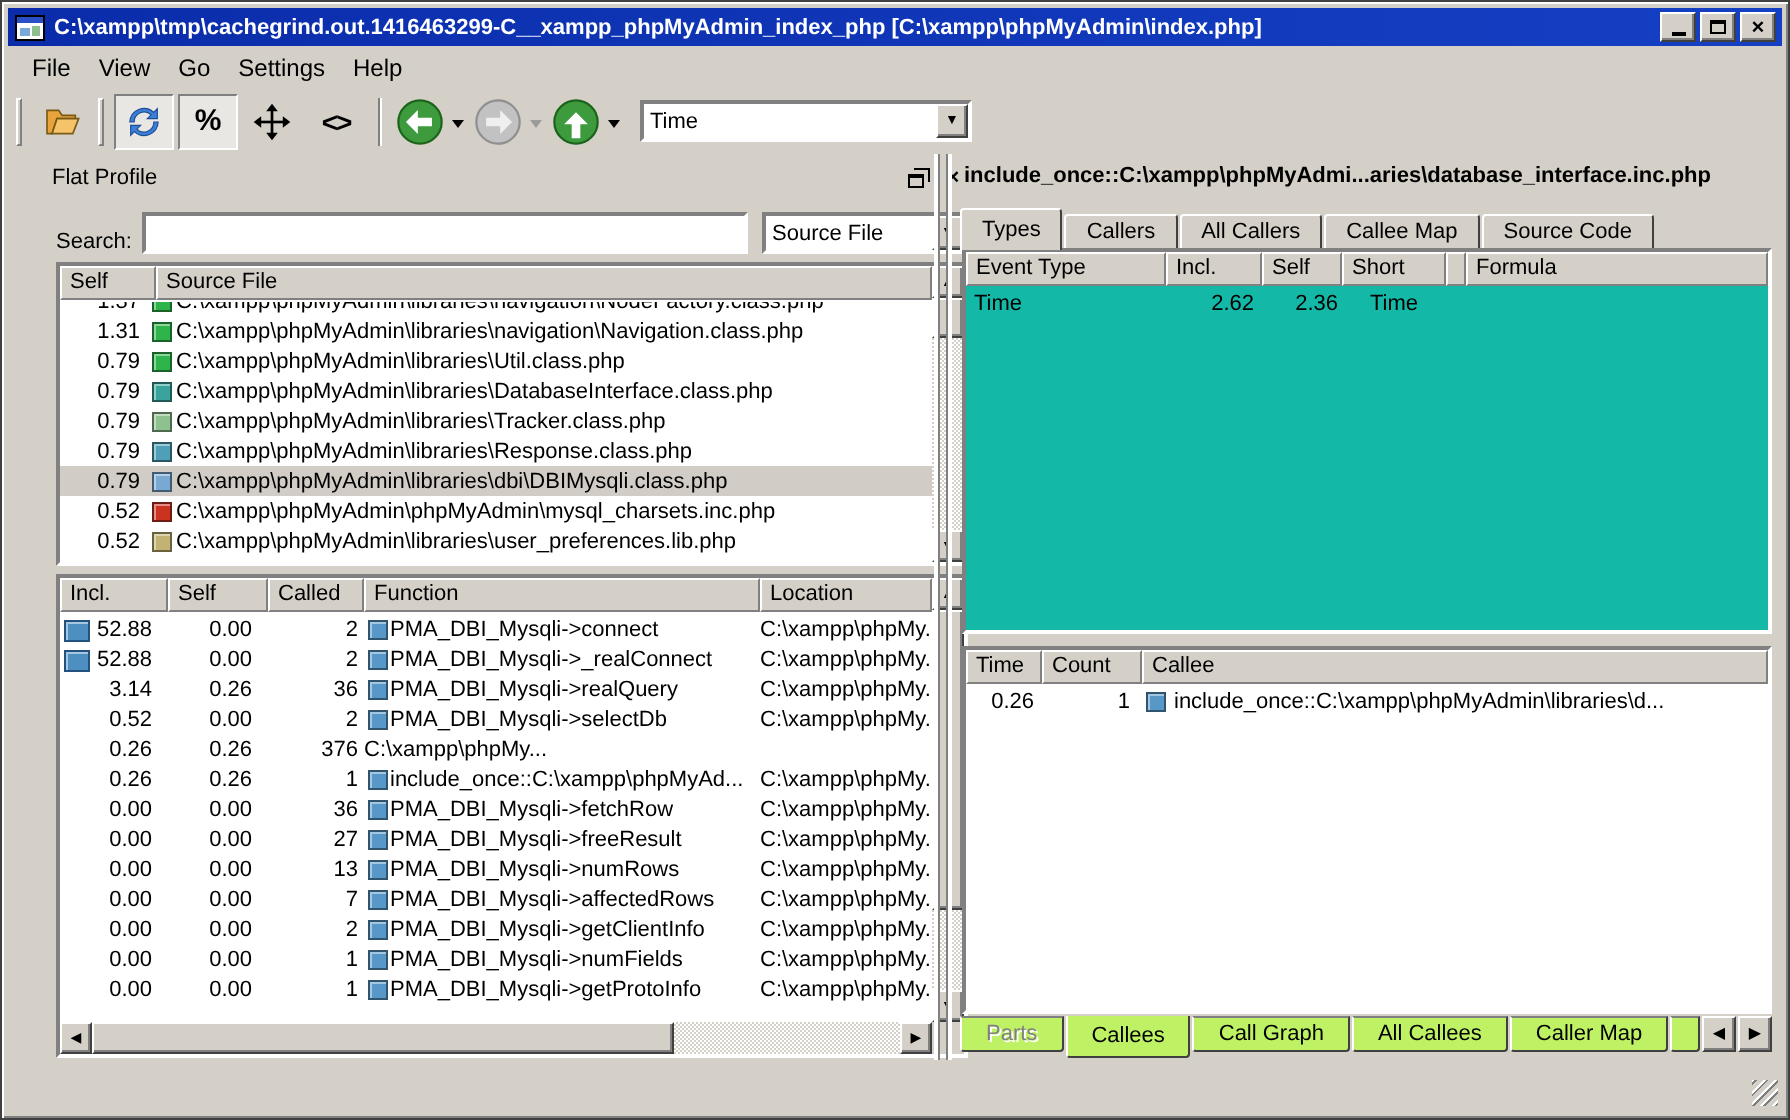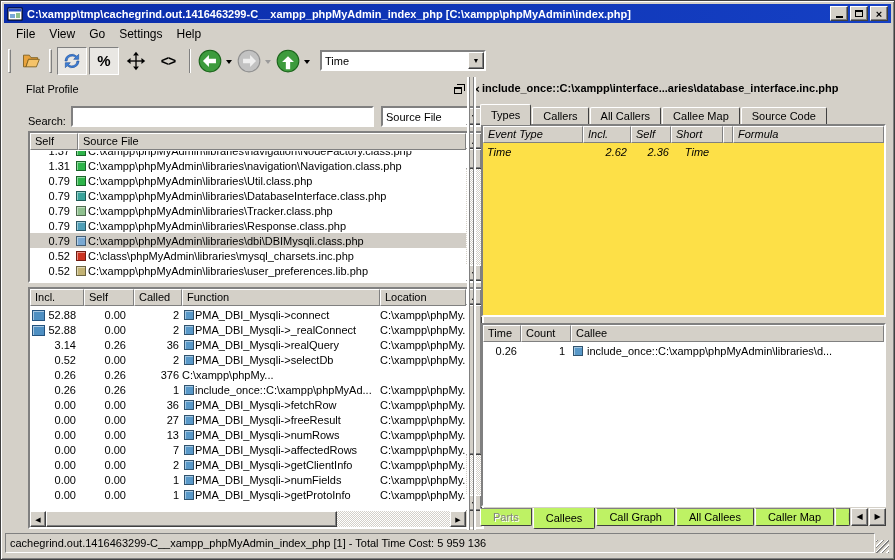--- a/index.html
+++ b/index.html
@@ -104,21 +104,21 @@
   .hscroll .track { flex:1; position:relative; }
   .hscroll .thumb { position:absolute; top:0; bottom:0; left:0; width:72%; }
   .corner { position:absolute; right:0; bottom:0; width:16px; height:16px; background:#d4d0c8; }
 
   
   .detail-title { position:absolute; left:5px; right:4px; top:5px; height:16px; font-size:11px; font-weight:bold; white-space:nowrap; overflow:hidden; }
   .tabbar { position:absolute; left:3px; right:4px; top:27px; height:21px; display:flex; align-items:flex-end; }
   .tab { height:18px; padding:2px 10px 0; font-size:11px; white-space:nowrap; background:#d4d0c8;
     border:1px solid; border-color:#fff #404040 #808080 #fff; border-radius:2px 2px 0 0; margin-right:1px; }
   .tab.active { height:21px; border-bottom:none; position:relative; z-index:2; padding-top:4px; }
-  .types-area { position:absolute; left:4px; right:4px; top:47px; height:193px; border:2px solid; border-color:#808080 #fff #fff #808080; background:#fde047;font-style:italic; }
+  .types-area { position:absolute; left:4px; right:4px; top:47px; height:193px; border:2px solid; border-color:#808080 #fff #fff #808080; background:#14b8a6; }
   .t-hdr { position:absolute; left:0; right:0; top:0; height:18px; display:flex; }
   .t-hdr .hdrcell:nth-child(1){ width:100px; flex:none; }
   .t-hdr .hdrcell:nth-child(2){ width:48px; flex:none; text-align:left; }
   .t-hdr .hdrcell:nth-child(3){ width:40px; flex:none; }
   .t-hdr .hdrcell:nth-child(4){ width:52px; flex:none; }
   .t-hdr .hdrcell:nth-child(5){ width:10px; flex:none; padding:0; }
   .t-hdr .hdrcell:nth-child(6){ flex:1; }
   .t-rows { position:absolute; left:0; right:0; top:18px; bottom:0; overflow:hidden; }
   .t-row { height:15px; display:flex; align-items:center; font-size:11px; }
   .tc-et { width:100px; padding-left:4px; flex:none; }
@@ -301,21 +301,21 @@
                 <span class="src-path">C:\xampp\phpMyAdmin\libraries\Response.class.php</span>
               </div>
               <div class="src-row selected">
                 <span class="src-self">0.79</span>
                 <span class="color-sq" style="background: rgb(121, 168, 210);"></span>
                 <span class="src-path">C:\xampp\phpMyAdmin\libraries\dbi\DBIMysqli.class.php</span>
               </div>
               <div class="src-row">
                 <span class="src-self">0.52</span>
                 <span class="color-sq" style="background: rgb(204, 50, 32);"></span>
-                <span class="src-path">C:\class\phpMyAdmin\libraries\mysql_charsets.inc.php</span>
+                <span class="src-path">C:\xampp\phpMyAdmin\phpMyAdmin\mysql_charsets.inc.php</span>
               </div>
               <div class="src-row">
                 <span class="src-self">0.52</span>
                 <span class="color-sq" style="background: rgb(194, 178, 116);"></span>
                 <span class="src-path">C:\xampp\phpMyAdmin\libraries\user_preferences.lib.php</span>
               </div>
             </div>
           </div>
         <div class="vscroll">
           <span class="sbtn">▲</span>
@@ -476,21 +476,21 @@
             </span>
           <span class="sbtn">▶</span>
         </div>
         <div class="corner"></div>
       </div>
     </div>
 
     <div class="splitter"></div>
 
     <div class="right-panel">
-      <div class="detail-title">include_once::C:\xampp\interface...aries\database_interface.inc.php</div>
+      <div class="detail-title">include_once::C:\xampp\phpMyAdmi...aries\database_interface.inc.php</div>
       <div class="tabbar" id="top-tabbar">
           <span class="tab active">Types</span>
           <span class="tab">Callers</span>
           <span class="tab">All Callers</span>
           <span class="tab">Callee Map</span>
           <span class="tab">Source Code</span>
         </div>
 
       <div class="types-area">
         <div class="t-hdr">
@@ -539,16 +539,15 @@
           <span class="btab clipped">Machine</span>
           <span class="tab-scrollers">
             <span class="sbtn">◀</span>
             <span class="sbtn">▶</span>
           </span>
         </div>
     </div>
   </div>
 
   <div class="statusbar">
-    <div class="status-field">cachegrind.out.1416463299-C__xampp_phpMyAdmin_index_php [1] - Total Time Cost: 5 959 136</div>
     <div class="grip"></div>
   </div>
 </div>
 
 </body></html>

